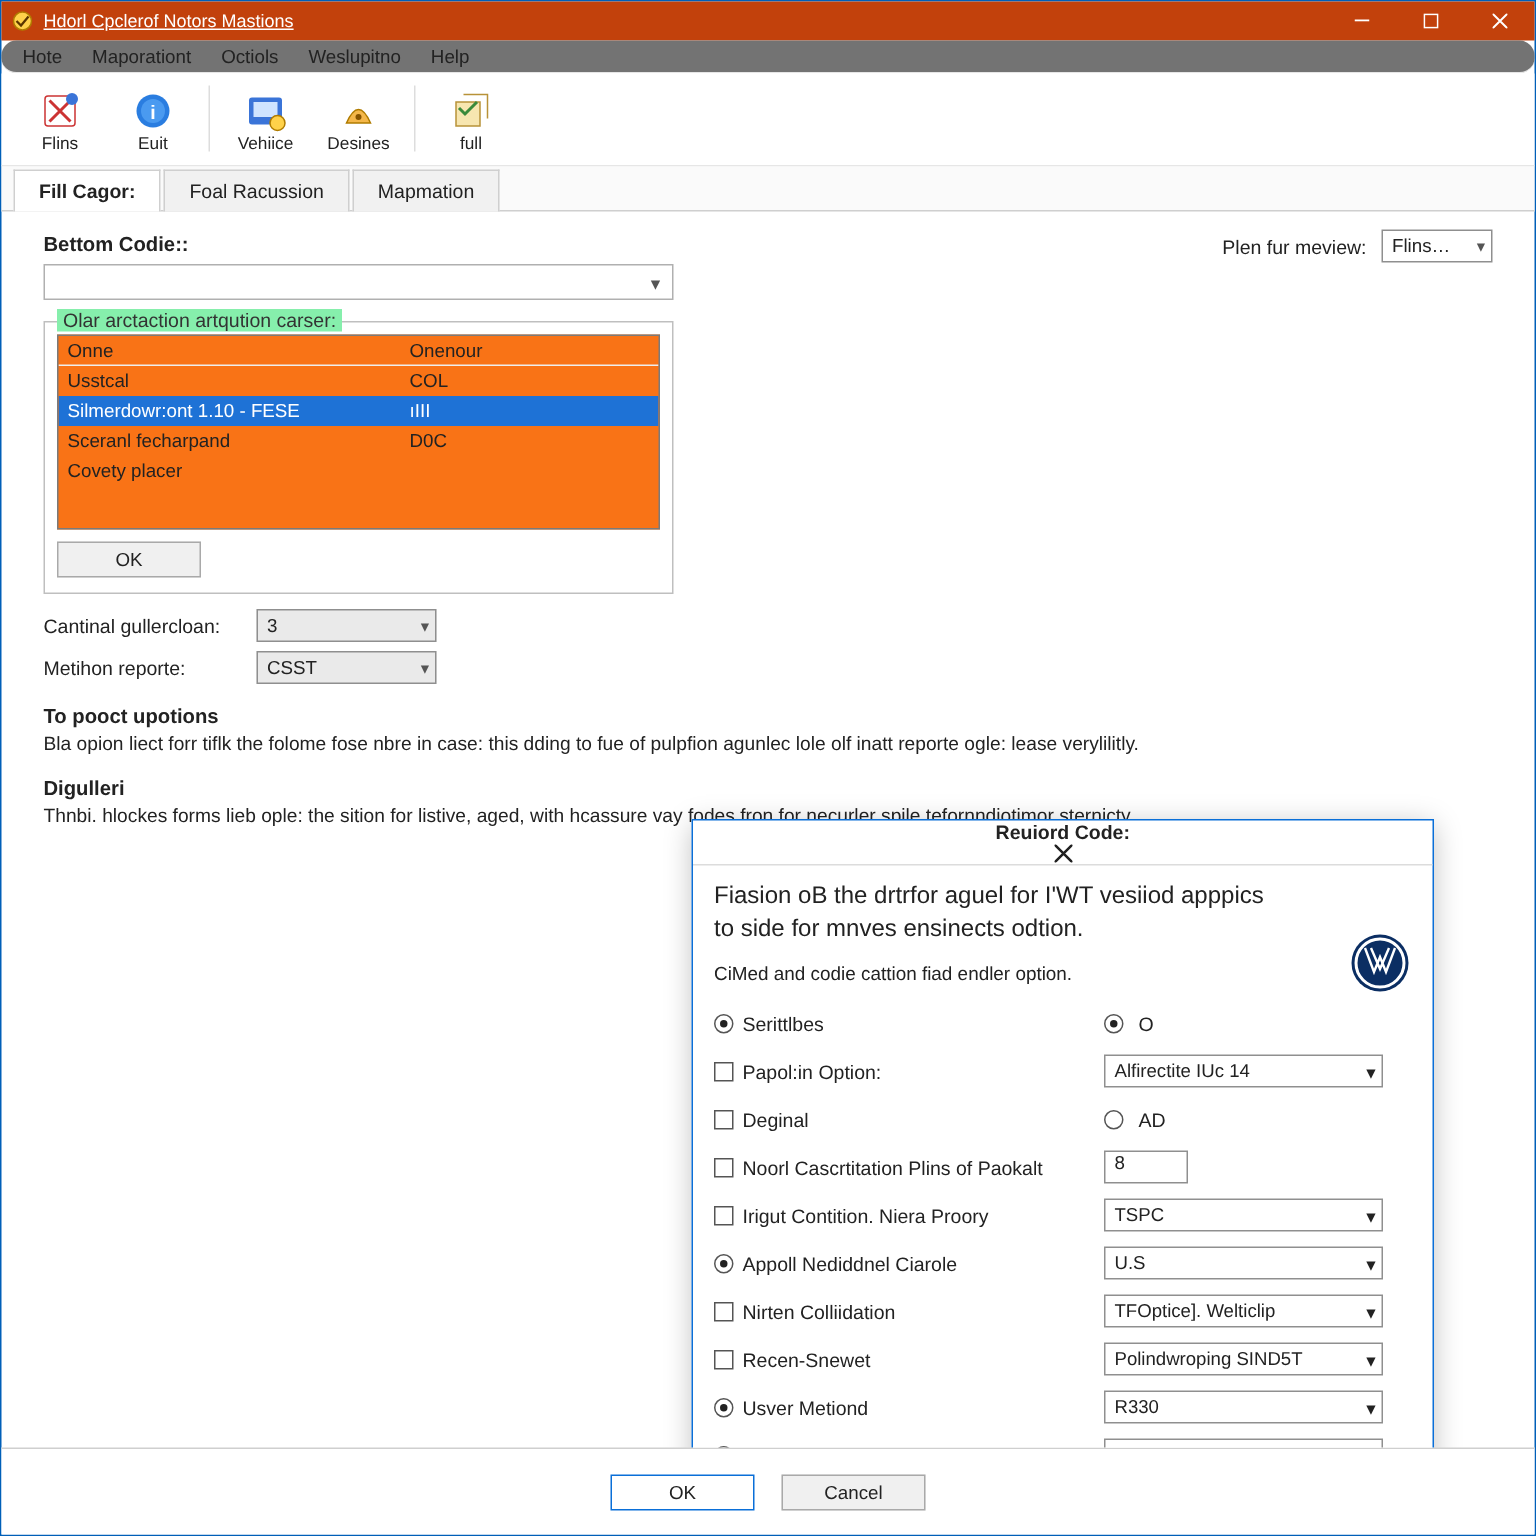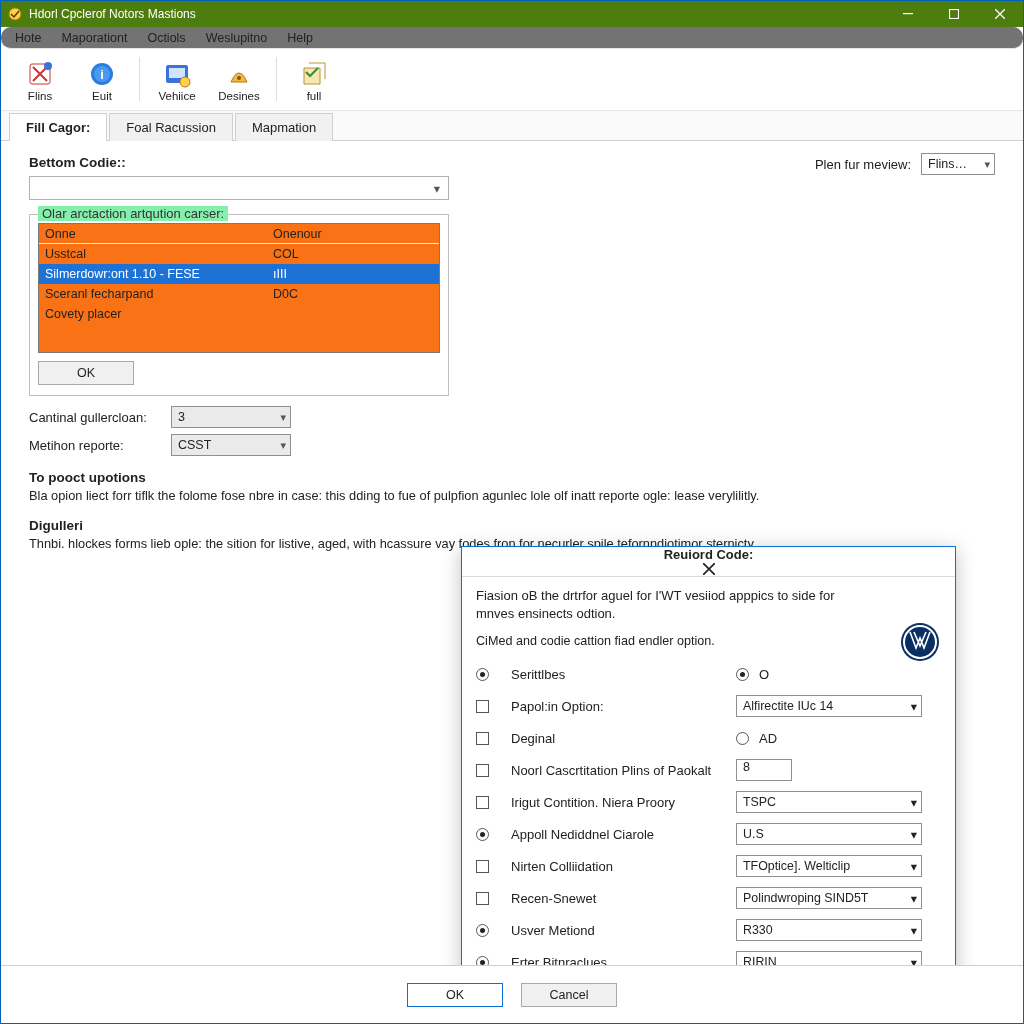--- a/index.html
+++ b/index.html
@@ -1,18 +1,18 @@
 <!DOCTYPE html>
 <html><head>
 <meta charset="utf-8">
 <style>
   * { box-sizing: border-box; font-family: "Segoe UI", Tahoma, sans-serif; }
   body { margin:0; background:#fff; width:1024px; height:1024px; overflow:hidden; font-size:13px; color:#222; }
   .window { width:1024px; height:1024px; border:1px solid #005fb8; display:flex; flex-direction:column; background:#fff; }
-  .titlebar { height:26px; background:#4d7c0f; color:#fff; display:flex; align-items:center; padding-left:6px; font-size:12px; }
+  .titlebar { height:26px; background:#c2410c; color:#fff; display:flex; align-items:center; padding-left:6px; font-size:12px;text-decoration:underline; }
   .titlebar .app-icon { width:16px; height:16px; margin-right:6px; }
   .titlebar .spacer { flex:1; }
   .titlebar .wbtn { width:46px; height:26px; display:flex; align-items:center; justify-content:center; color:#fff; }
   .menubar { height:22px; background:#737373; border-bottom:1px solid #e6e6e6; display:flex; align-items:center; gap:4px; padding-left:6px; font-size:12.5px; color:#222;border-radius:10px; }
   .menubar .mitem { padding:2px 8px; }
   .toolbar { height:62px; background:#fff; border-bottom:1px solid #e6e6e6; display:flex; align-items:flex-start; padding:4px 8px 0 8px; gap:0; }
   .tbtn { display:flex; flex-direction:column; align-items:center; justify-content:center; width:62px; height:56px; font-size:11.5px; color:#222; gap:2px; }
   .tbtn .ticon { width:28px; height:28px; }
   .tgrp-sep { width:1px; height:44px; background:#ddd; margin:4px 6px 0 6px; }
   .tabbar { height:30px; display:flex; align-items:flex-end; padding-left:8px; border-bottom:1px solid #cfcfcf; background:#fafafa; }
@@ -38,26 +38,26 @@
   .select .chev { color:#555; font-size:11px; }
   .section-h { font-weight:700; font-size:13.5px; margin-top:14px; }
   .section-p { font-size:12.8px; color:#222; line-height:1.35; margin-top:2px; }
   .right-top { position:absolute; top:12px; right:28px; display:flex; align-items:center; gap:10px; font-size:13px; }
   .footer { height:58px; border-top:1px solid #cfcfcf; display:flex; align-items:center; justify-content:center; gap:18px; background:#fff; }
   
   .dialog { position:absolute; left:460px; top:405px; width:495px; border:1px solid #0a6fd8; background:#fff; box-shadow:0 4px 18px rgba(0,0,0,0.25); }
   .dlg-titlebar { height:30px; display:flex; align-items:center; justify-content:space-between; padding:0 10px; border-bottom:1px solid #dcdcdc; font-size:13px; font-weight:600; color:#222;flex-direction:column; }
   .dlg-close { width:20px; height:20px; display:flex; align-items:center; justify-content:center; color:#333; }
   .dlg-body { padding:10px 14px 6px 14px; }
-  .dlg-body .intro { font-size:13px; color:#222; line-height:1.35; }
+  .dlg-body .intro { font-size:16px; color:#222; line-height:1.35; }
   .brand { position:absolute; top:44px; right:14px; width:42px; height:42px; }
   .dlg-sublabel { font-size:12.6px; margin-top:12px; }
   .optgrid { margin-top:10px; }
   .optrow { display:flex; align-items:center; height:32px; gap:8px; }
-  .optrow .left { width:252px; display:flex; align-items:center; gap:22px; }
+  .optrow .left { width:252px; display:flex; align-items:center; gap:6px; }
   .optrow .right { flex:1; display:flex; align-items:center; gap:6px; }
   .radio, .check { width:13px; height:13px; border:1px solid #555; background:#fff; display:inline-block; flex-shrink:0; }
   .radio { border-radius:50%; position:relative; }
   .radio.on::after { content:""; position:absolute; inset:3px; border-radius:50%; background:#222; }
   .dlg-select { height:22px; border:1px solid #8f8f8f; background:#fff; display:flex; align-items:center; justify-content:space-between; padding:0 4px 0 6px; font-size:12.4px; width:186px;gap:16px; }
   .dlg-input { height:22px; border:1px solid #8f8f8f; background:#fff; padding:0 6px; font-size:12.5px; width:56px; }
   .odd-knob { position:absolute; right:68px; top:610px; width:20px; height:6px; border:1px solid #bbb; border-radius:2px; background:#fff; }
   ::-webkit-scrollbar { width:17px; background:#f0f0f0; }
   ::-webkit-scrollbar-thumb { background:#c8c8c8; border:1px solid #b4b4b4; }
 </style>

